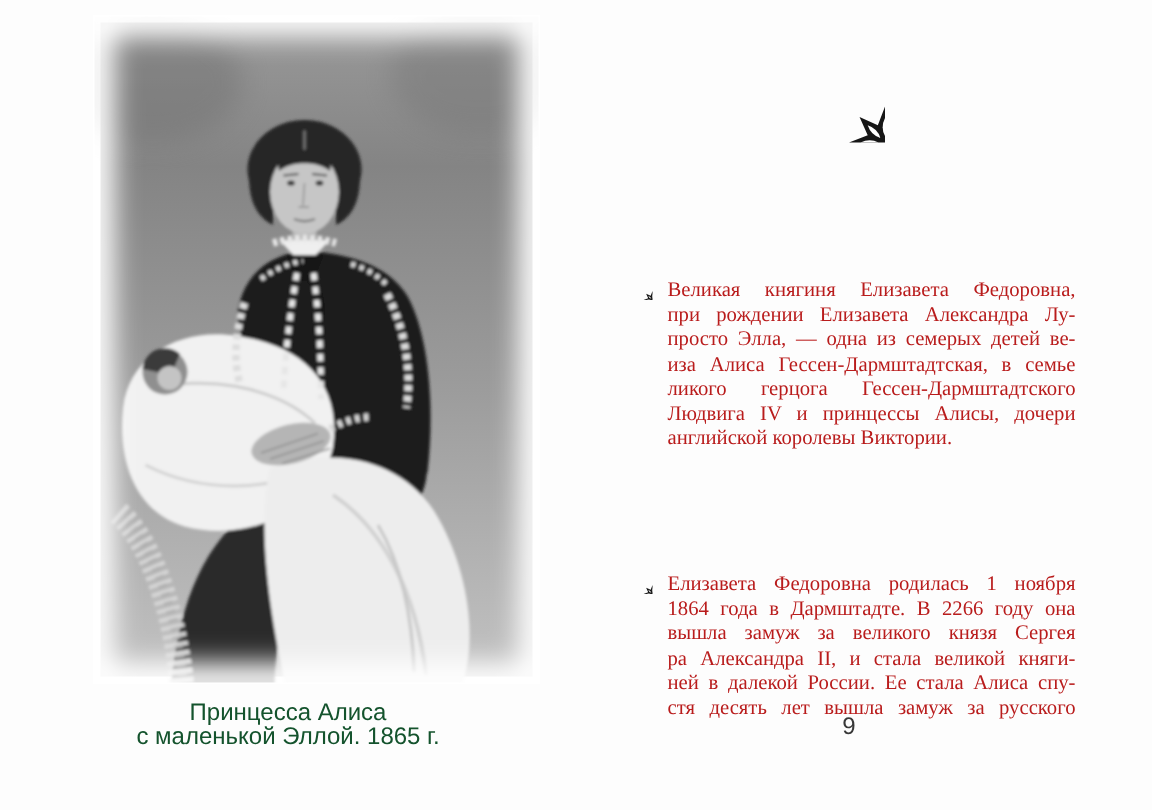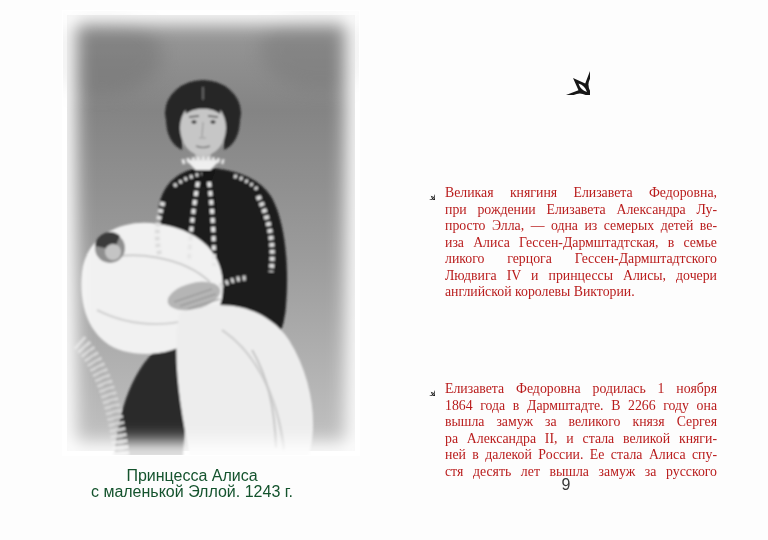--- a/index.html
+++ b/index.html
@@ -178,21 +178,21 @@
         <path d="M158,276 Q172,268 186,268" stroke="#d8d8d8" stroke-width="5" stroke-dasharray="3 3" fill="none"></path>
       </g>
 
       <rect x="2" y="2" width="294" height="442" fill="none" stroke="#ffffff" stroke-width="24" filter="url(#vig)"></rect>
       <rect x="-6" y="-6" width="310" height="458" fill="none" stroke="#ffffff" stroke-width="14"></rect>
     </svg>
   </div>
 
   <figcaption class="photo-caption">
     <div>Принцесса Алиса</div>
-    <div>с маленькой Эллой. 1243 г.</div>
+    <div>с маленькой Эллой. 1865 г.</div>
   </figcaption>
 
   <div class="ornament">
     <svg viewBox="-50 -50 100 100">
         <use href="#orn"></use>
       </svg>
   </div>
 
   <div class="para para-1 ends">
     <span class="bullet">

